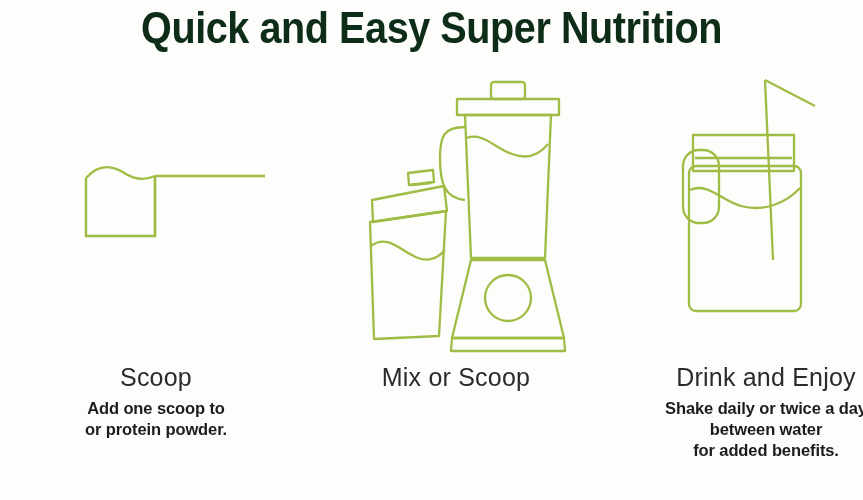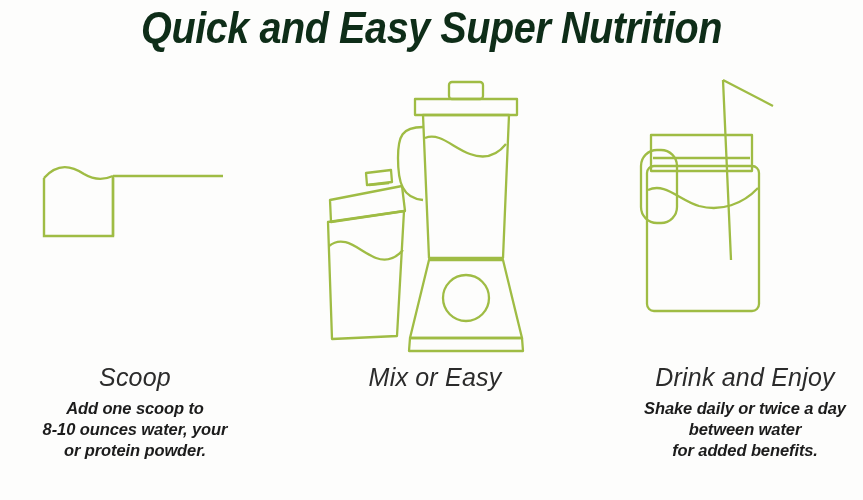--- a/index.html
+++ b/index.html
@@ -34,20 +34,21 @@
     transform: scaleX(0.88);
     transform-origin: center top;
     white-space: nowrap;
   }
 
   
   .column {
     position: absolute;
     top: 70px;
     height: 430px;
+    padding-left: 42px;
   }
   #col-scoop { left: 0px;   width: 270px; }
   #col-mix   { left: 290px; width: 290px; }
   #col-drink { left: 611px; width: 268px; }
 
   .art {
     position: relative;
     width: 100%;
     height: 285px;
   }
@@ -81,21 +82,21 @@
   }
   .cap-body .ln { display: block; white-space: nowrap; }
 
   #cap-scoop { top: 292px; }
   #cap-mix   { top: 292px; }
   #cap-drink { top: 292px; }
 </style>
 </head>
 <body>
 
-<div id="page" style="background: rgb(253, 253, 252); font-style: italic;">
+<div id="page" style="background: rgb(253, 253, 252);">
 
   <div id="title" style="color: rgb(14, 45, 24);">Quick and Easy Super Nutrition</div>
 
   <div class="column" id="col-scoop">
     <div class="art">
       <svg width="270" height="285" viewBox="0 0 270 285">
         <g fill="none" stroke="#9fbc44" stroke-width="2.4" stroke-linejoin="miter" stroke-linecap="butt">
 
           <path d="M44 108 L44 166 L113 166 L113 108"></path>
 
@@ -103,21 +104,20 @@
 
           <path d="M113 106 L113 166"></path>
           <path d="M113 106 L223 106"></path>
         </g>
       </svg>
     </div>
     <div class="caption" id="cap-scoop">
       <div class="cap-title">Scoop</div>
       <div class="cap-body">
         <span class="ln">Add one scoop to</span>
-        <span class="ln">8-10 ounces water, your</span>
         <span class="ln">or protein powder.</span>
       </div>
     </div>
   </div>
 
   <div class="column" id="col-mix">
     <div class="art">
       <svg width="290" height="285" viewBox="0 0 290 285">
         <g fill="none" stroke="#9fbc44" stroke-width="2.3" stroke-linejoin="round" stroke-linecap="butt">
 
@@ -150,21 +150,21 @@
 
             <circle cx="176" cy="228" r="23"></circle>
 
             <path d="M120 268 L232 268 L233 281 L119 281 Z"></path>
           </g>
 
         </g>
       </svg>
     </div>
     <div class="caption" id="cap-mix">
-      <div class="cap-title">Mix or Easy</div>
+      <div class="cap-title">Mix or Scoop</div>
     </div>
   </div>
 
   <div class="column" id="col-drink">
     <div class="art">
       <svg width="268" height="285" viewBox="0 0 268 285">
         <g fill="none" stroke="#9fbc44" stroke-width="2.3" stroke-linejoin="round" stroke-linecap="butt">
 
           <path d="M120 190 L112 10 M112 10 L162 36" stroke-linejoin="miter"></path>
 

